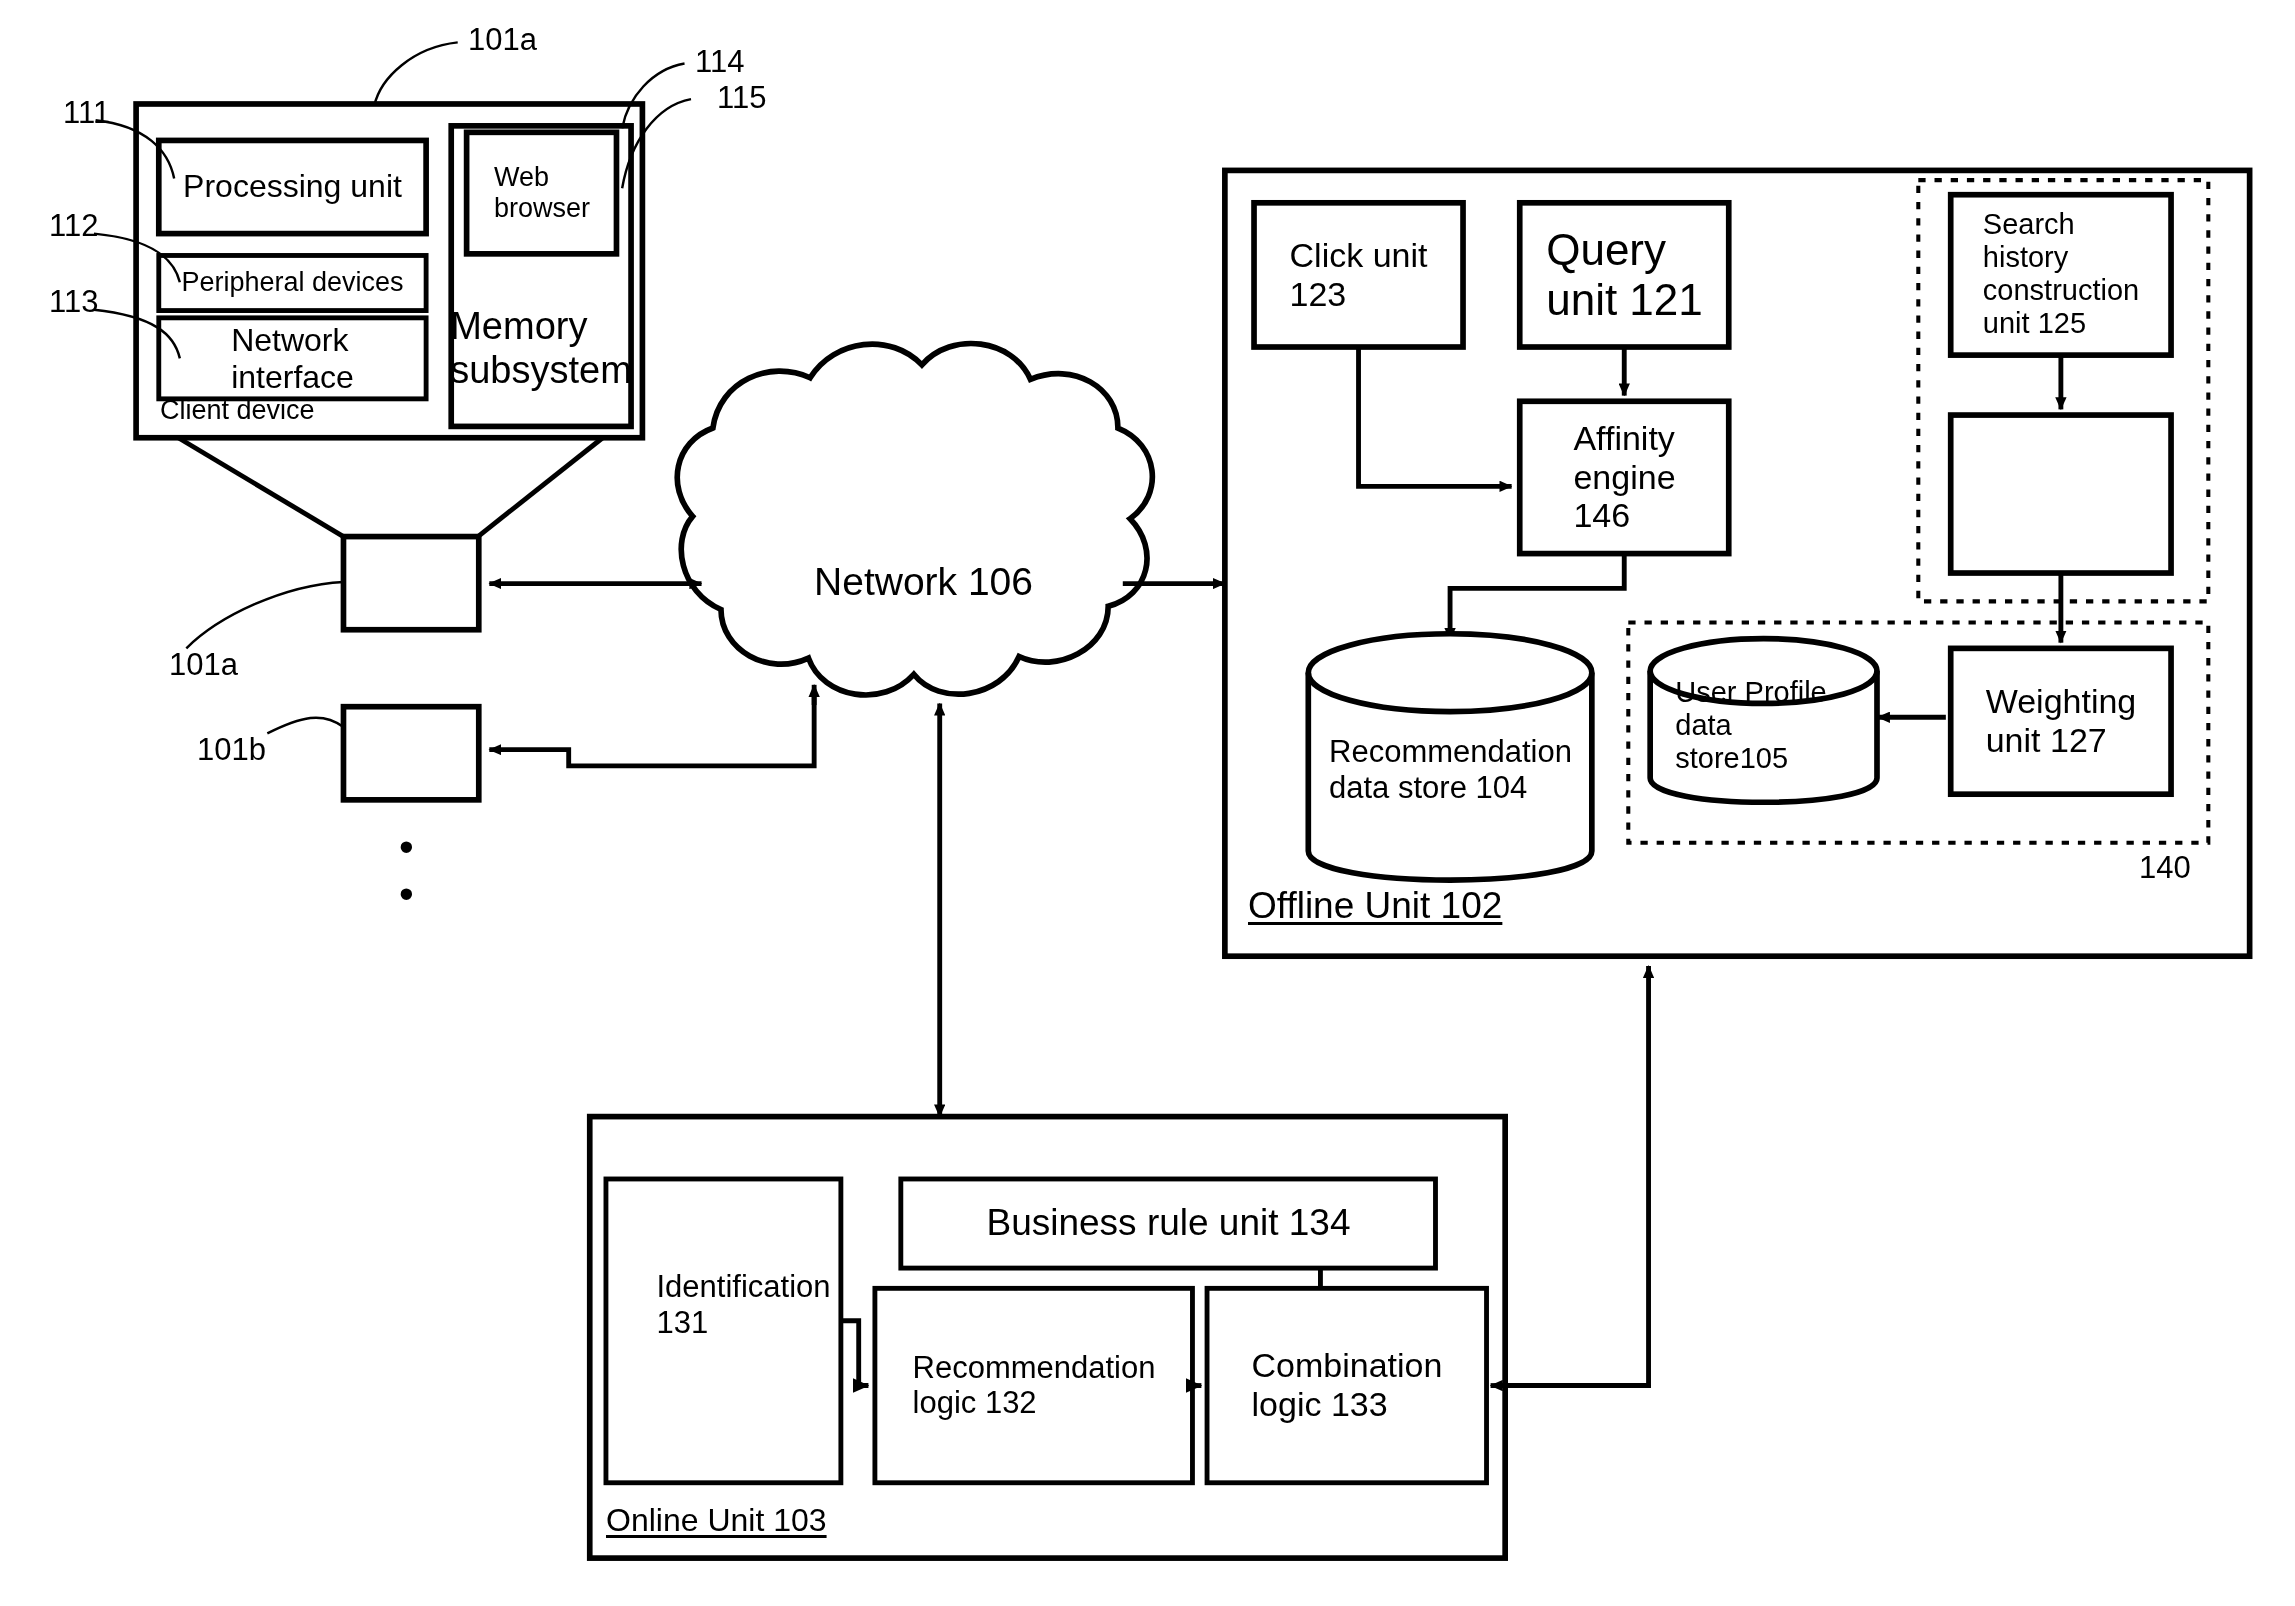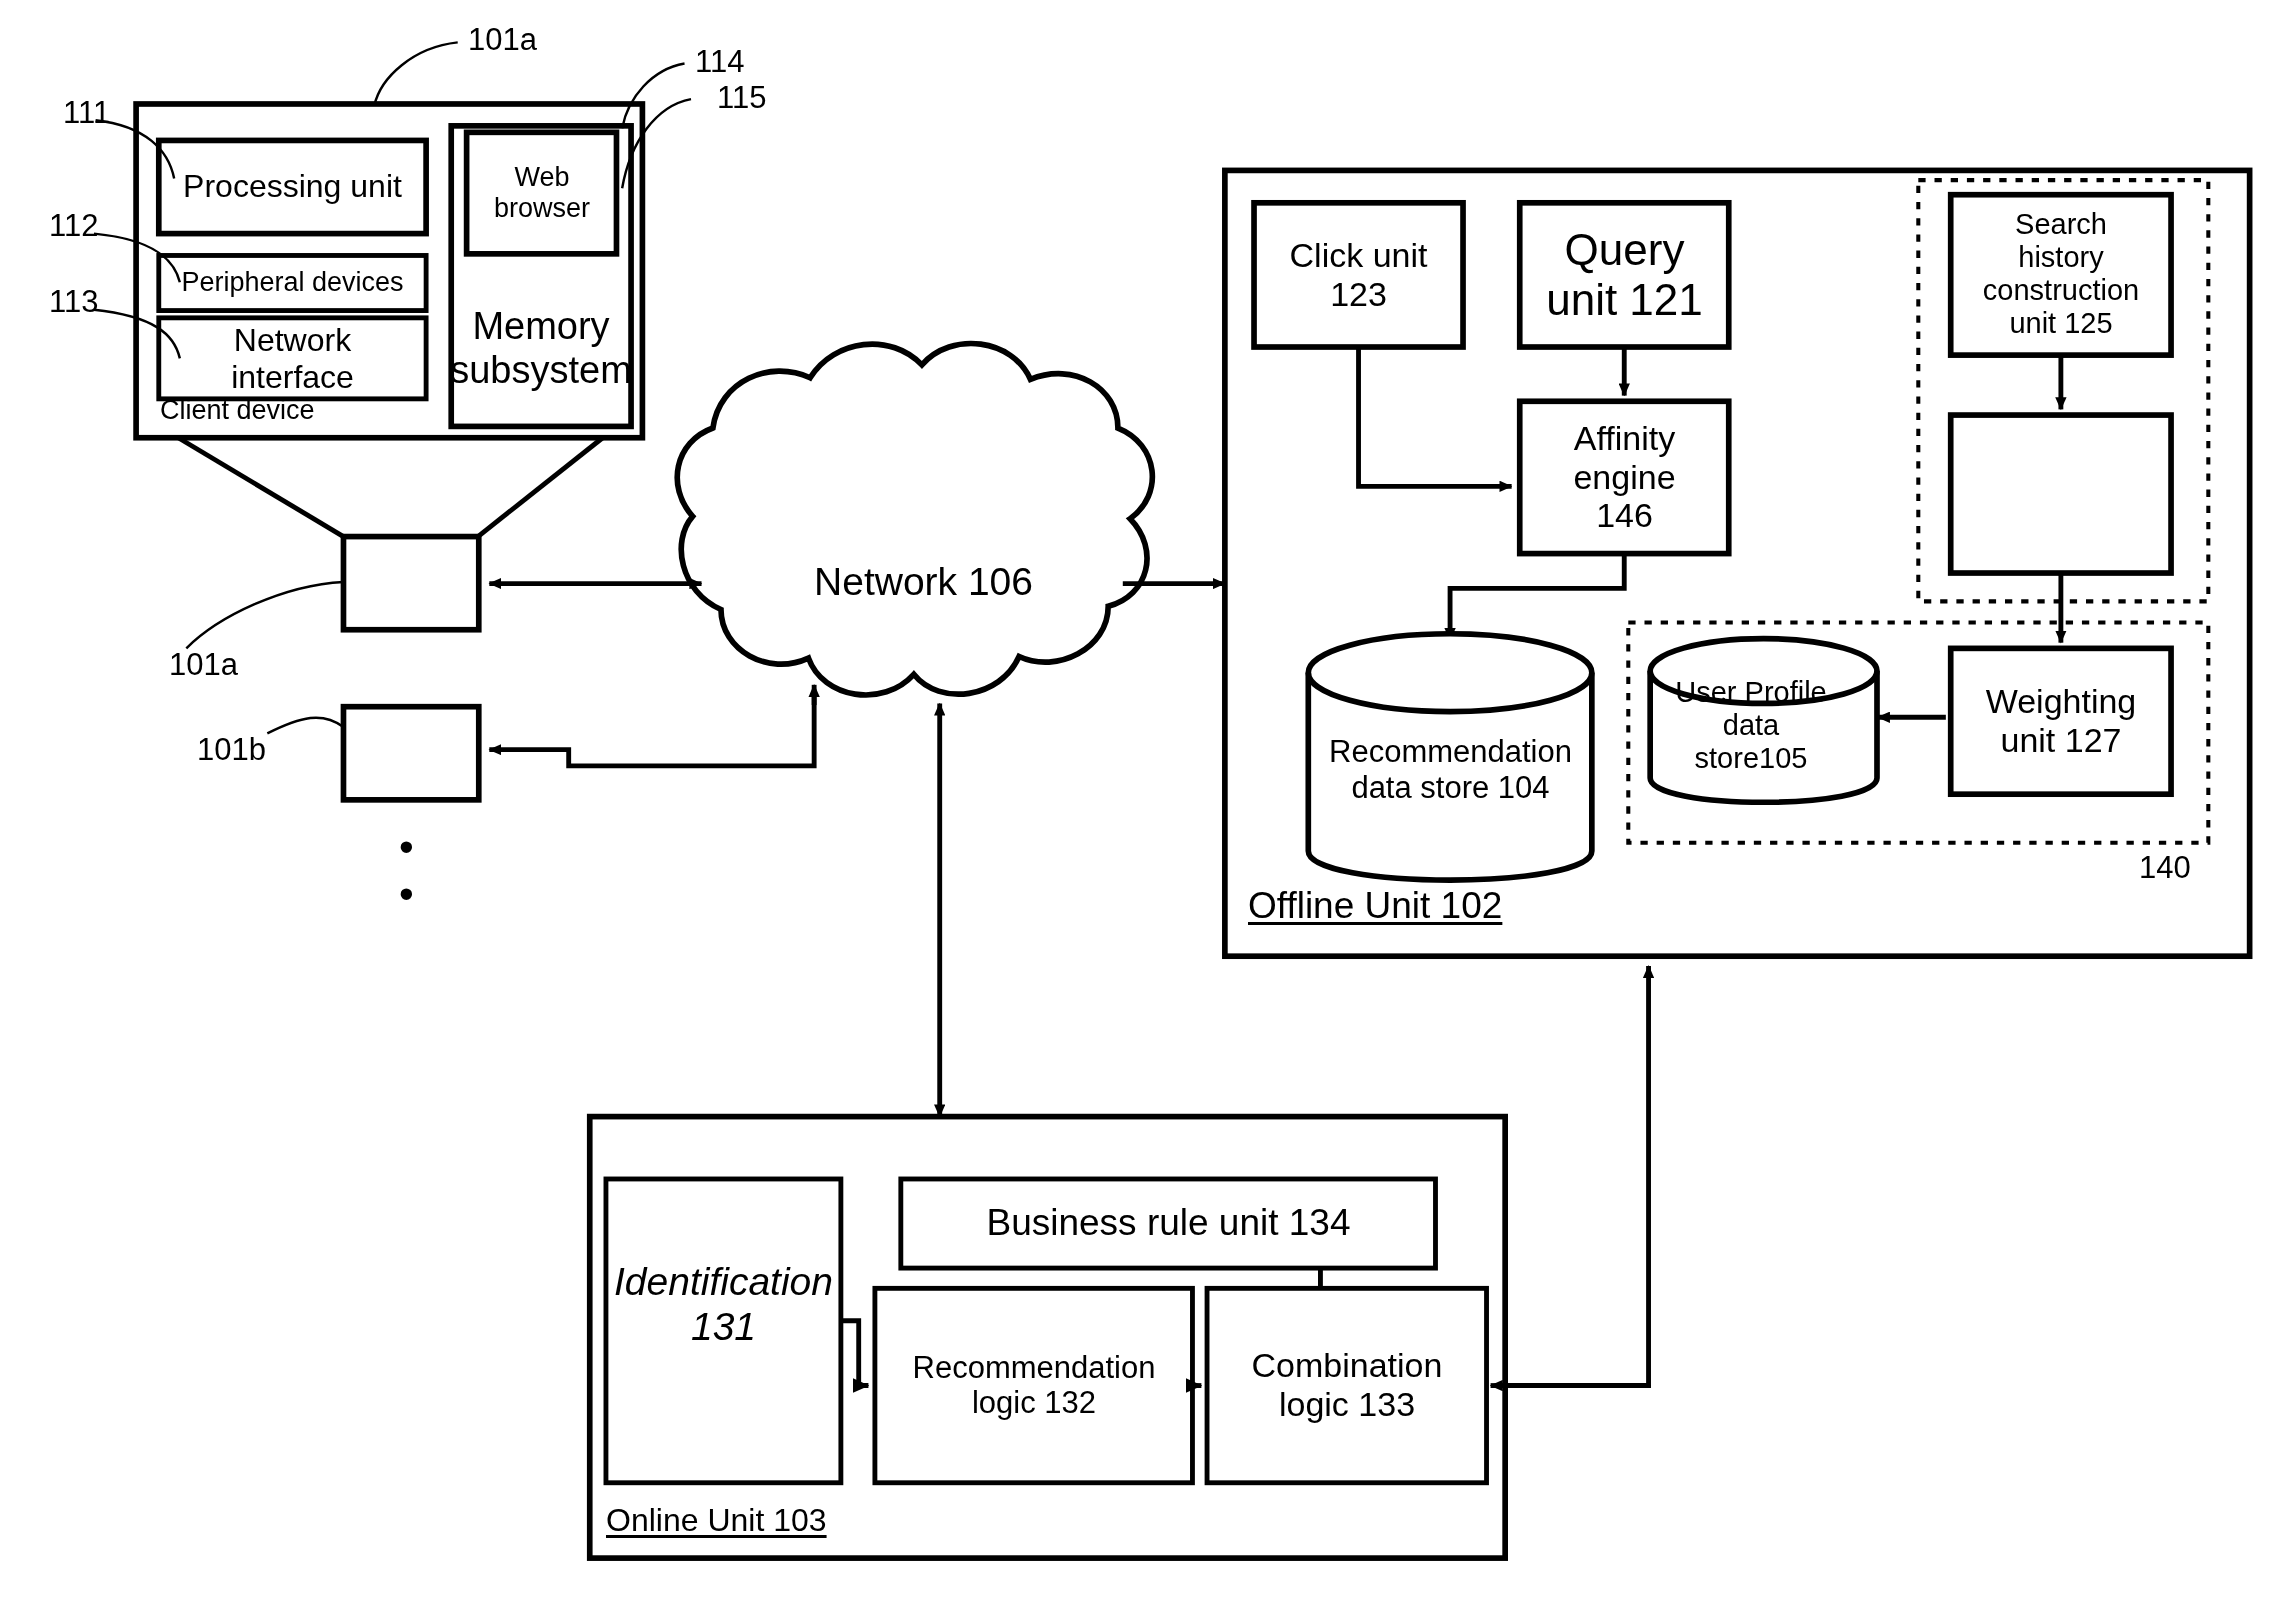--- a/index.html
+++ b/index.html
@@ -28,21 +28,20 @@
     position: absolute;
     white-space: pre;
     line-height: 1.12;
     color: #000;
   }
   .boxtext {
     position: absolute;
     display: flex;
     align-items: center;
     justify-content: center;
-    text-align: center;
     line-height: 1.14;
   }
   .refnum {
     font-size: 31px;
   }
   .underline {
     text-decoration: underline;
     text-underline-offset: 4px;
   }
 </style>
@@ -228,21 +227,21 @@
 
   <div class="boxtext" style="left:1313px; top:725px; width:275px; height:89px; font-size:31px; white-space:pre-line;">Recommendation
 data store 104</div>
   <div class="boxtext" style="left:1653px; top:673px; width:196px; height:105px; font-size:29px; white-space:pre-line;">User Profile
 data
 store105</div>
 
   <div class="lbl refnum underline" style="left:1248px; top:885px; font-size:37px;">Offline Unit 102</div>
   <div class="lbl refnum" style="left:2139px; top:851px;">140</div>
 
-  <div class="boxtext" style="left:606px; top:1260px; width:235px; height:89px; font-size:39px; white-space:pre-line;font-style:italic;">Identification
+  <div class="boxtext" style="left:626px; top:1260px; width:235px; height:89px; font-size:31px; white-space:pre-line;">Identification
 131</div>
   <div class="boxtext" style="left:901px; top:1179px; width:535px; height:89px; font-size:37px;">Business rule unit 134</div>
   <div class="boxtext" style="left:875px; top:1288px; width:318px; height:194px; font-size:31px; white-space:pre-line;">Recommendation
 logic 132</div>
   <div class="boxtext" style="left:1207px; top:1288px; width:280px; height:194px; font-size:34px; white-space:pre-line;">Combination
 logic 133</div>
   <div class="lbl refnum underline" style="left:606px; top:1503px; font-size:32px;">Online Unit 103</div>
 
 </div>
 

